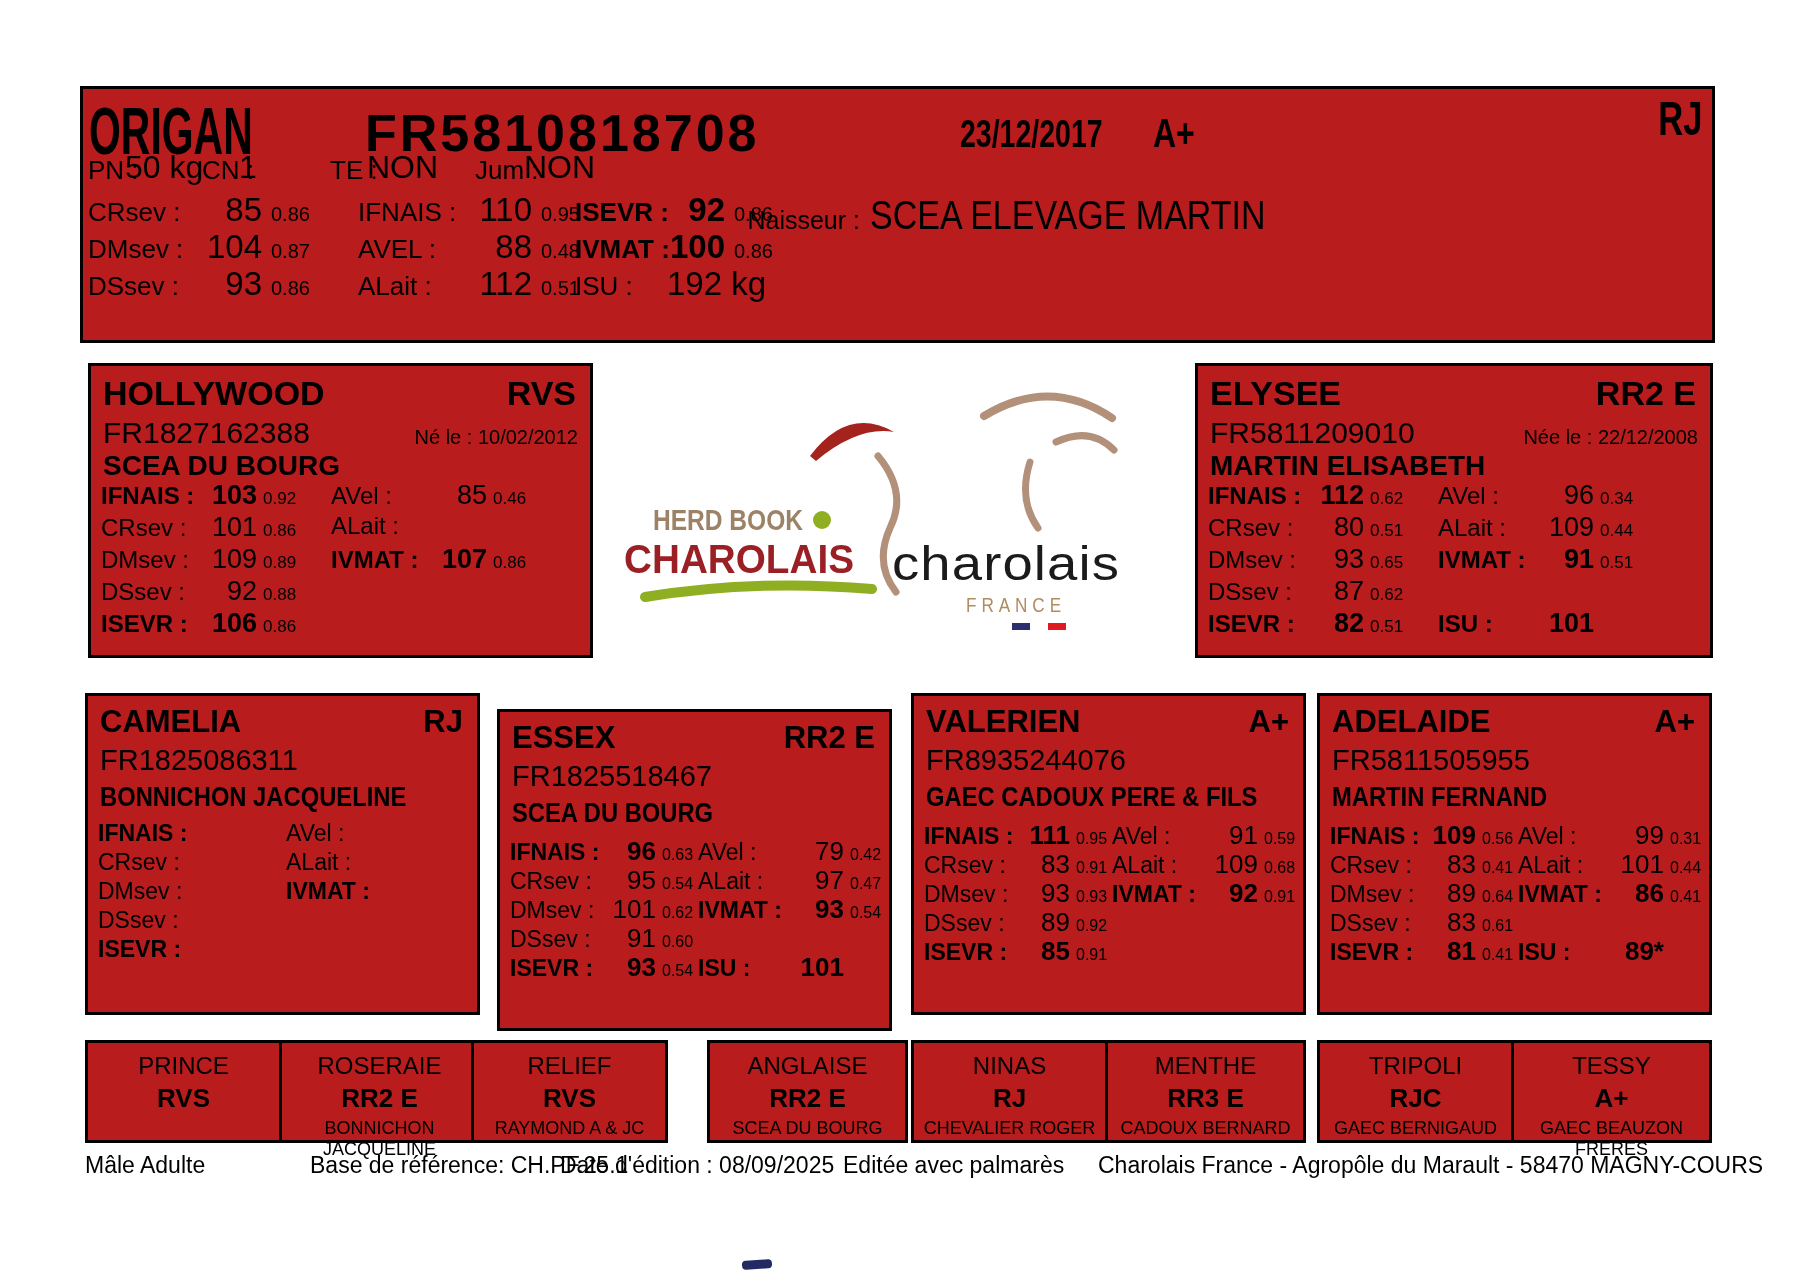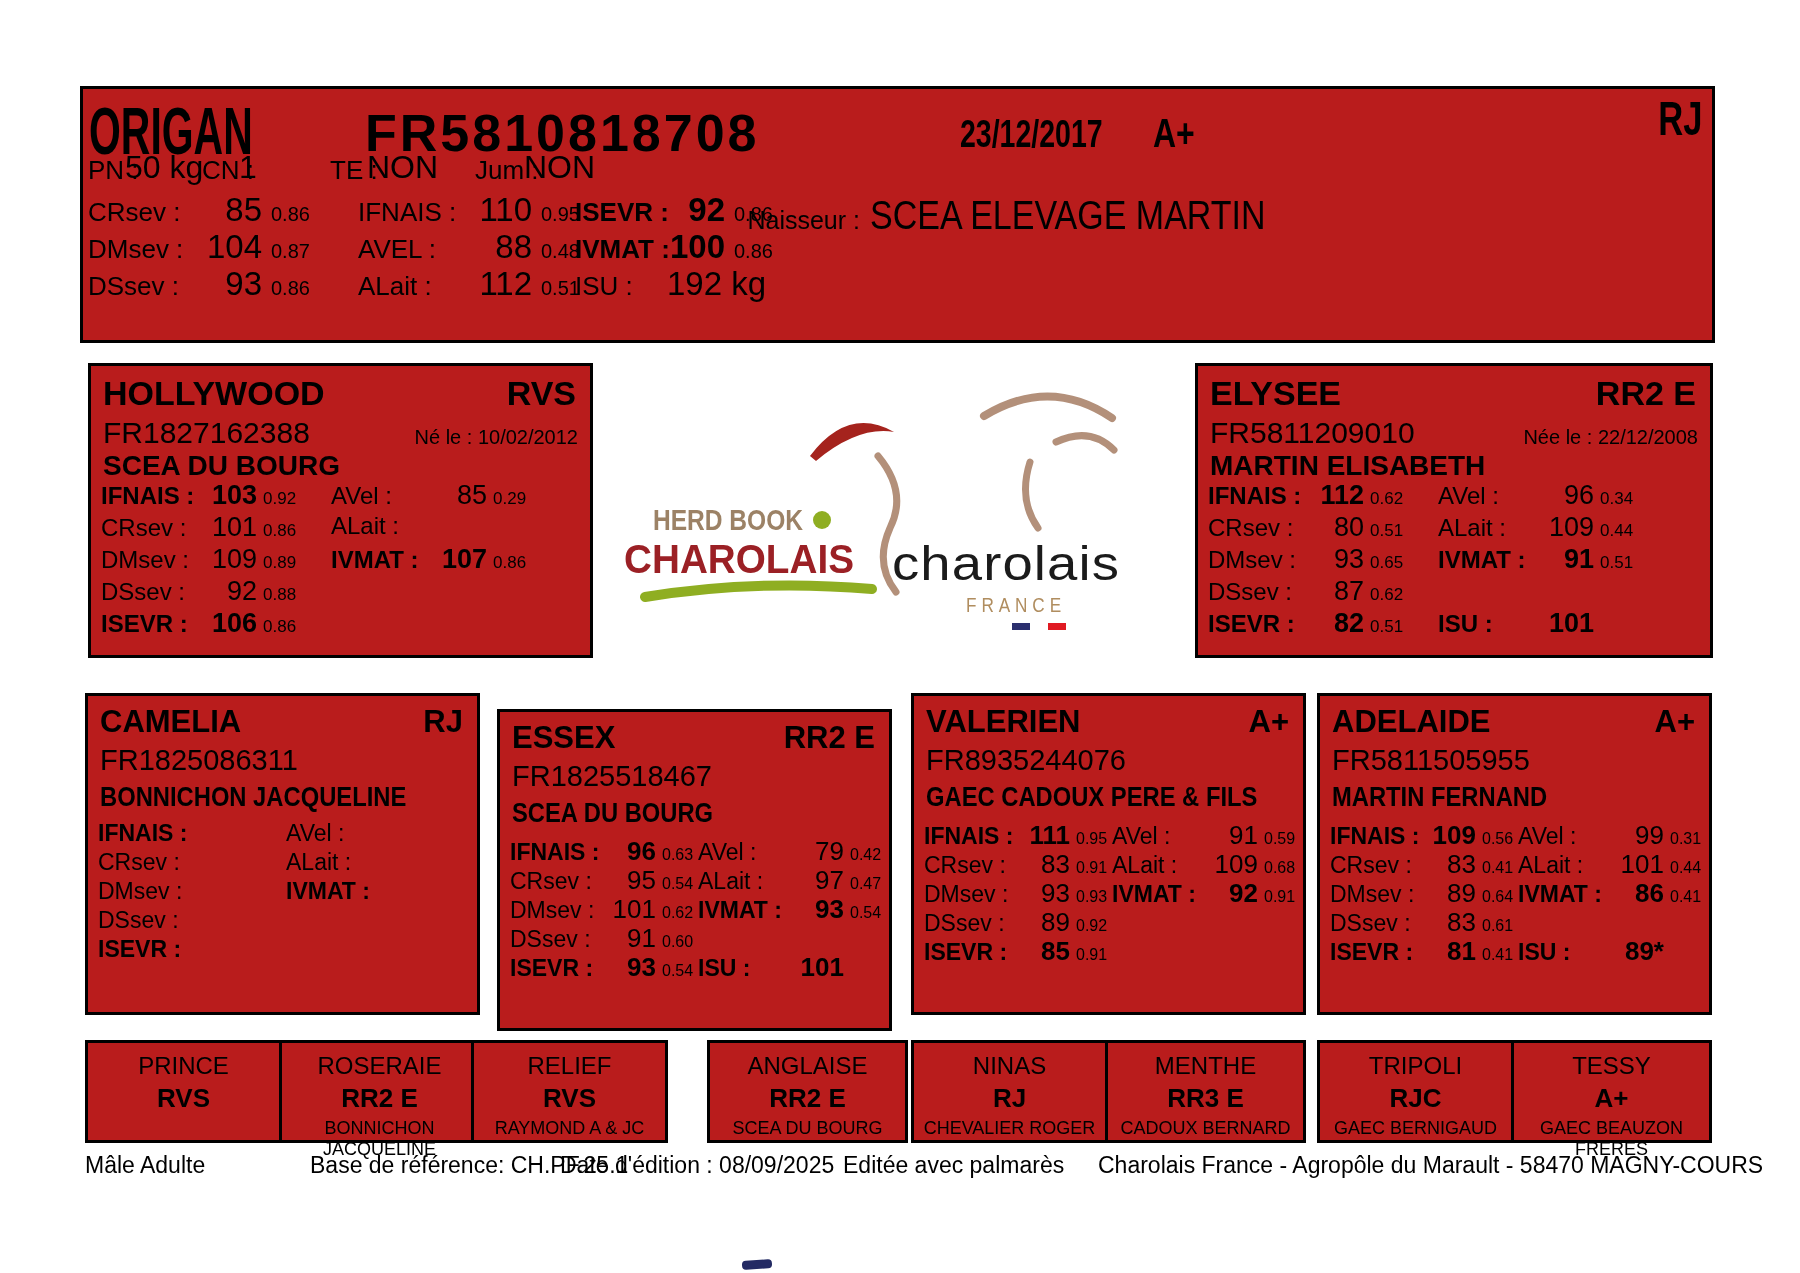--- a/index.html
+++ b/index.html
@@ -197,21 +197,21 @@
       <div class="idx-row b">
         <span class="idx-label">ISEVR :</span>
         <span class="idx-value">106</span>
         <span class="idx-coef">0.86</span>
       </div>
     </div>
   <div class="idx-col pr">
       <div class="idx-row">
         <span class="idx-label">AVel :</span>
         <span class="idx-value">85</span>
-        <span class="idx-coef">0.29</span>
+        <span class="idx-coef">0.46</span>
       </div>
       <div class="idx-row">
         <span class="idx-label">ALait :</span>
         <span class="idx-value"></span>
         <span class="idx-coef"></span>
       </div>
       <div class="idx-row b">
         <span class="idx-label">IVMAT :</span>
         <span class="idx-value">107</span>
         <span class="idx-coef">0.86</span>

